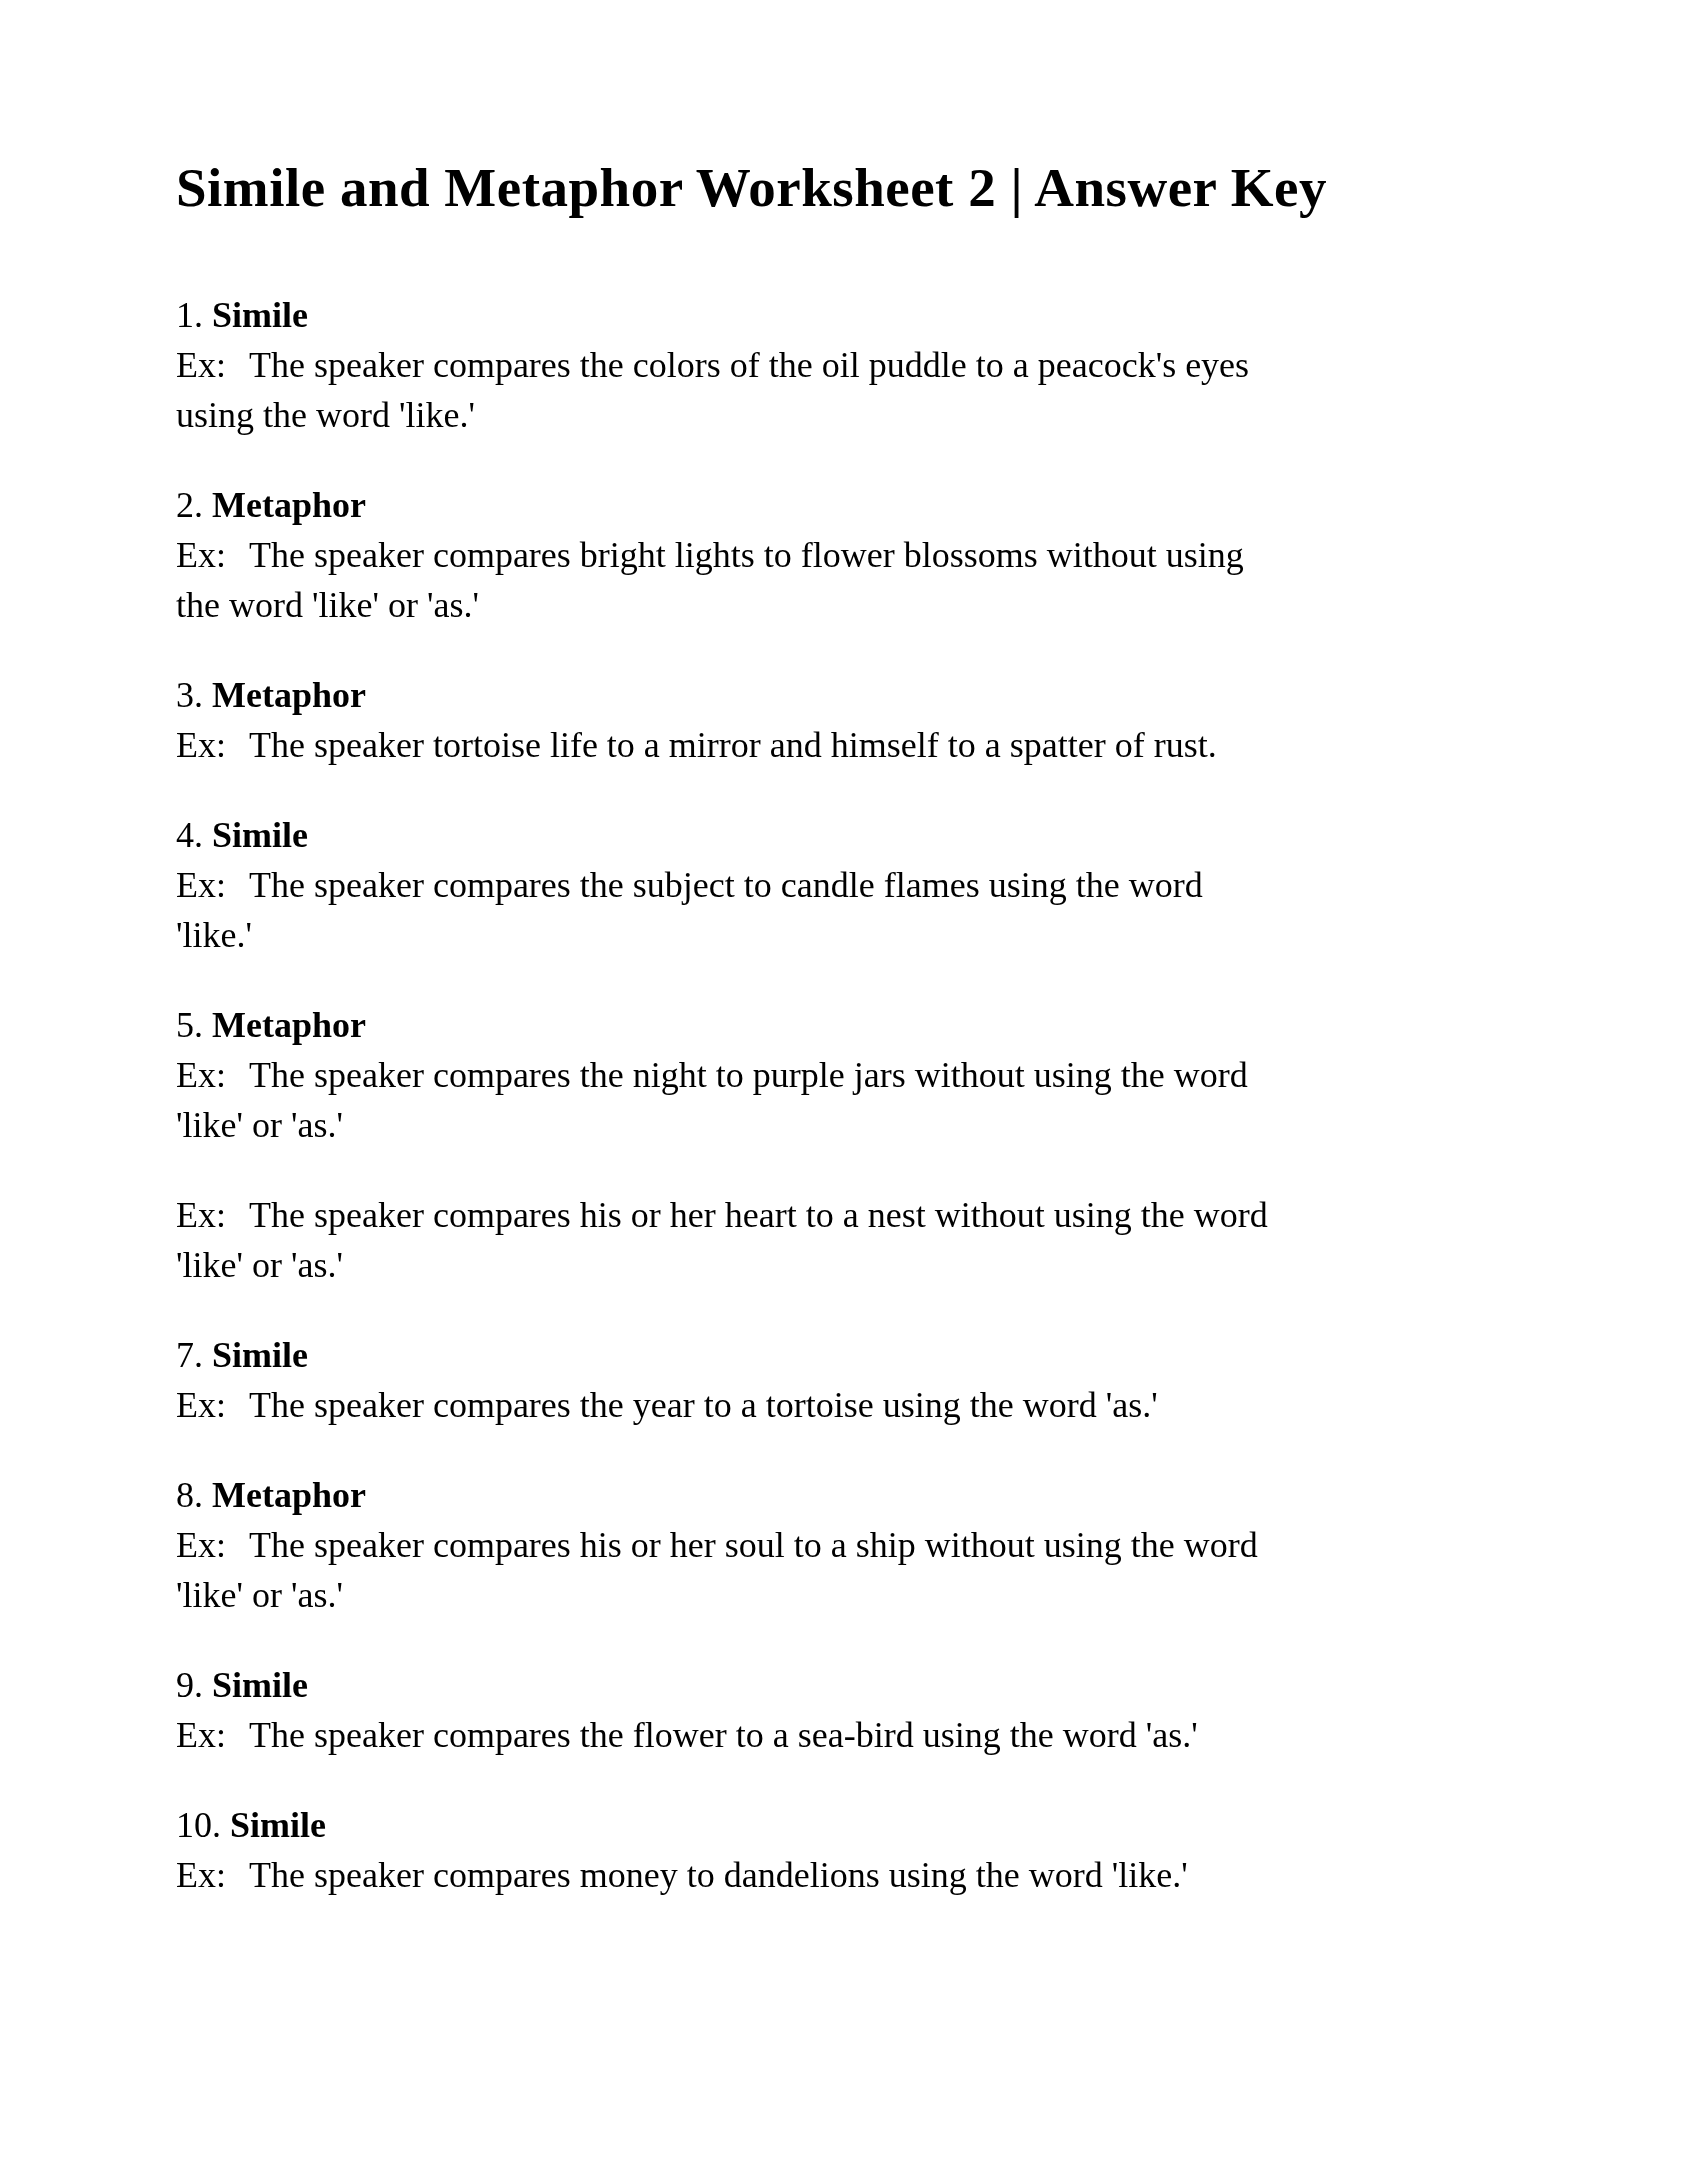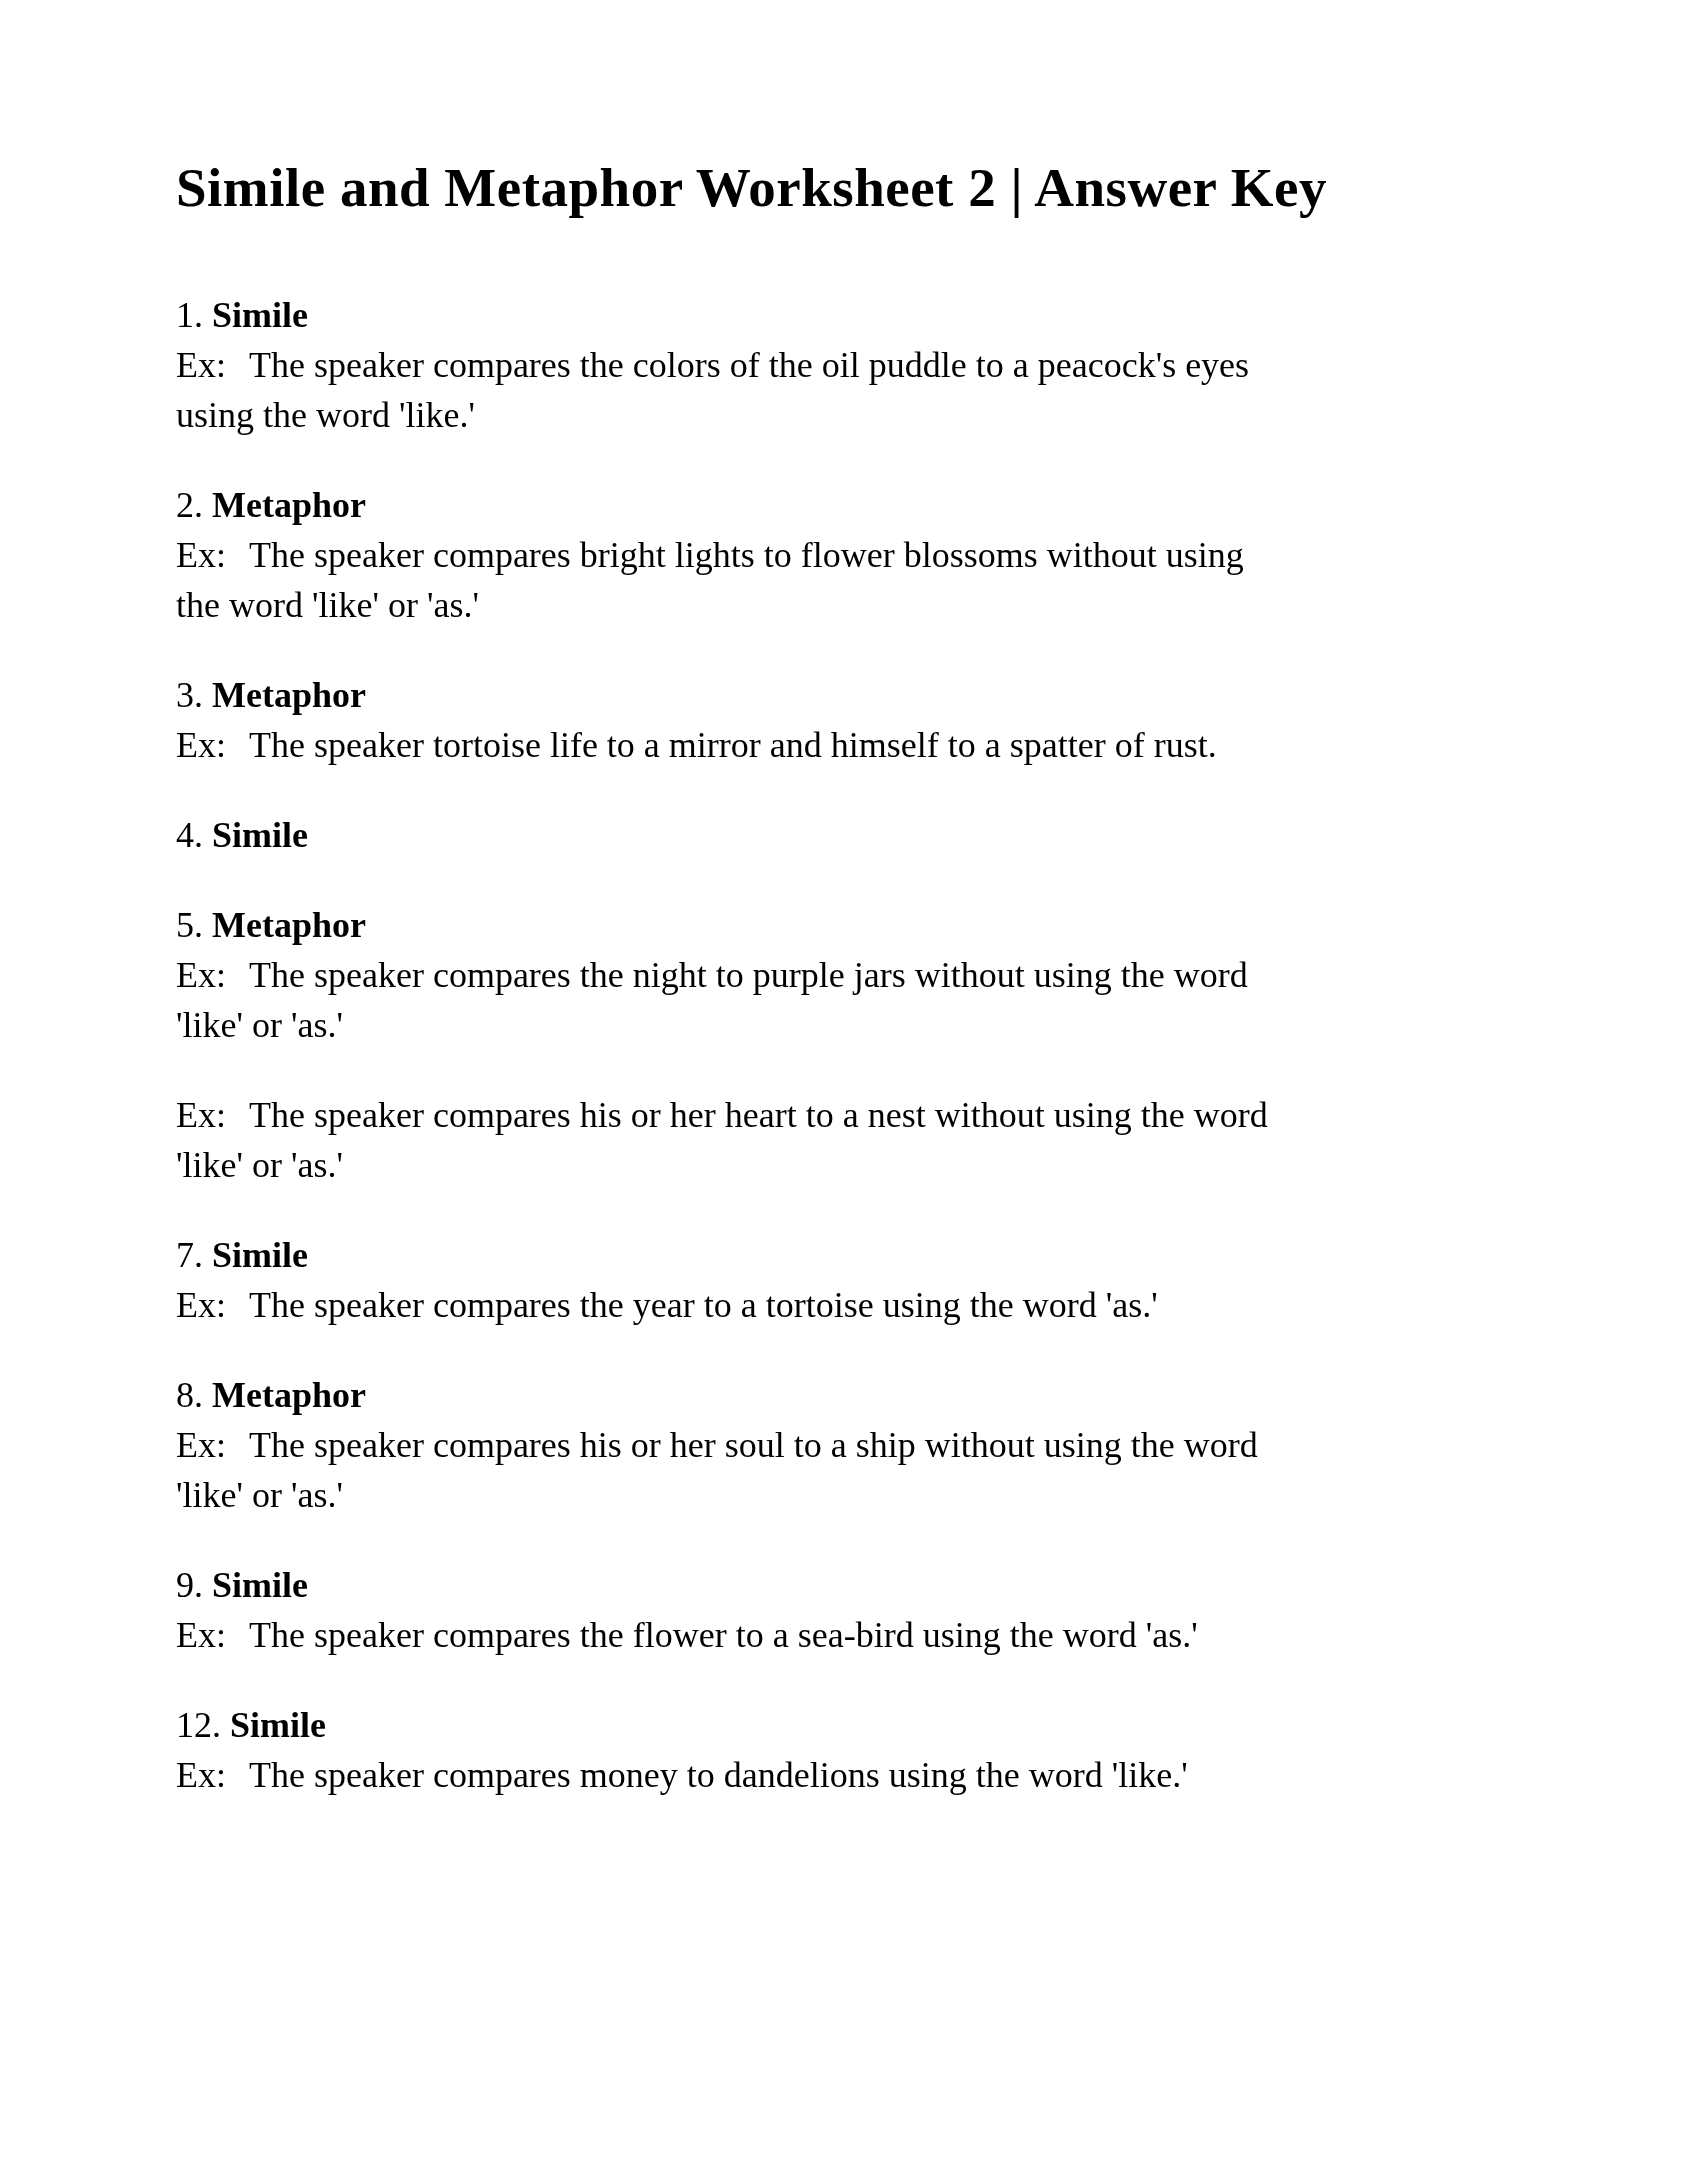--- a/index.html
+++ b/index.html
@@ -68,20 +68,22 @@
 the word 'like' or 'as.'</span></div>
   </div>
 
   <div class="item">
     <div class="item-heading"><span class="item-number">3.</span> <span class="item-answer">Metaphor</span></div>
     <div class="item-body"><span class="ex-label">Ex:</span> <span class="item-explanation">The speaker tortoise life to a mirror and himself to a spatter of rust.</span></div>
   </div>
 
   <div class="item">
     <div class="item-heading"><span class="item-number">4.</span> <span class="item-answer">Simile</span></div>
+    <div class="item-body"><span class="ex-label">Ex:</span> <span class="item-explanation">The speaker compares the subject to candle flames using the word
+'like.'</span></div>
   </div>
 
   <div class="item">
     <div class="item-heading"><span class="item-number">5.</span> <span class="item-answer">Metaphor</span></div>
     <div class="item-body"><span class="ex-label">Ex:</span> <span class="item-explanation">The speaker compares the night to purple jars without using the word
 'like' or 'as.'</span></div>
   </div>
 
   <div class="item">
     <div class="item-body"><span class="ex-label">Ex:</span> <span class="item-explanation">The speaker compares his or her heart to a nest without using the word
@@ -98,18 +100,18 @@
     <div class="item-body"><span class="ex-label">Ex:</span> <span class="item-explanation">The speaker compares his or her soul to a ship without using the word
 'like' or 'as.'</span></div>
   </div>
 
   <div class="item">
     <div class="item-heading"><span class="item-number">9.</span> <span class="item-answer">Simile</span></div>
     <div class="item-body"><span class="ex-label">Ex:</span> <span class="item-explanation">The speaker compares the flower to a sea-bird using the word 'as.'</span></div>
   </div>
 
   <div class="item">
-    <div class="item-heading"><span class="item-number">12.</span> <span class="item-answer">Simile</span></div>
+    <div class="item-heading"><span class="item-number">10.</span> <span class="item-answer">Simile</span></div>
     <div class="item-body"><span class="ex-label">Ex:</span> <span class="item-explanation">The speaker compares money to dandelions using the word 'like.'</span></div>
   </div>
 </div>
 </div>
 
 
 </body></html>

